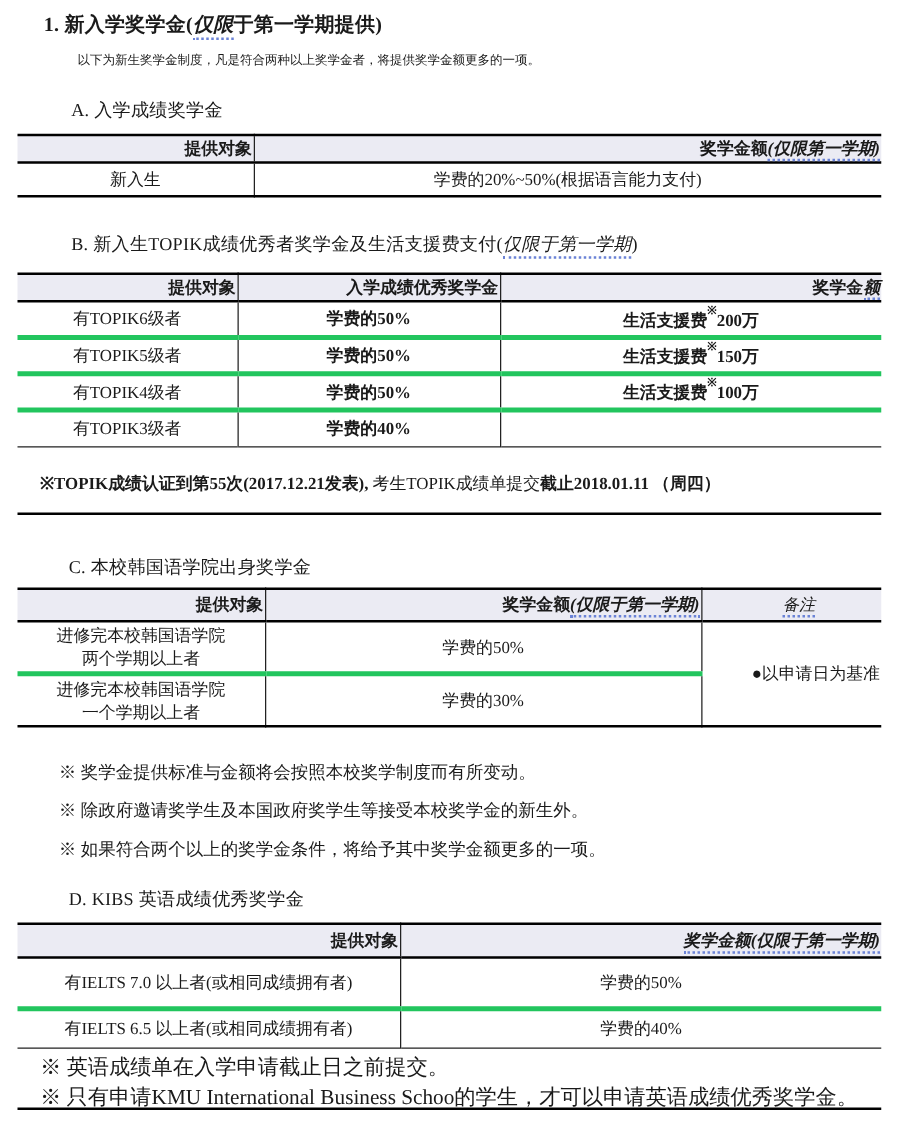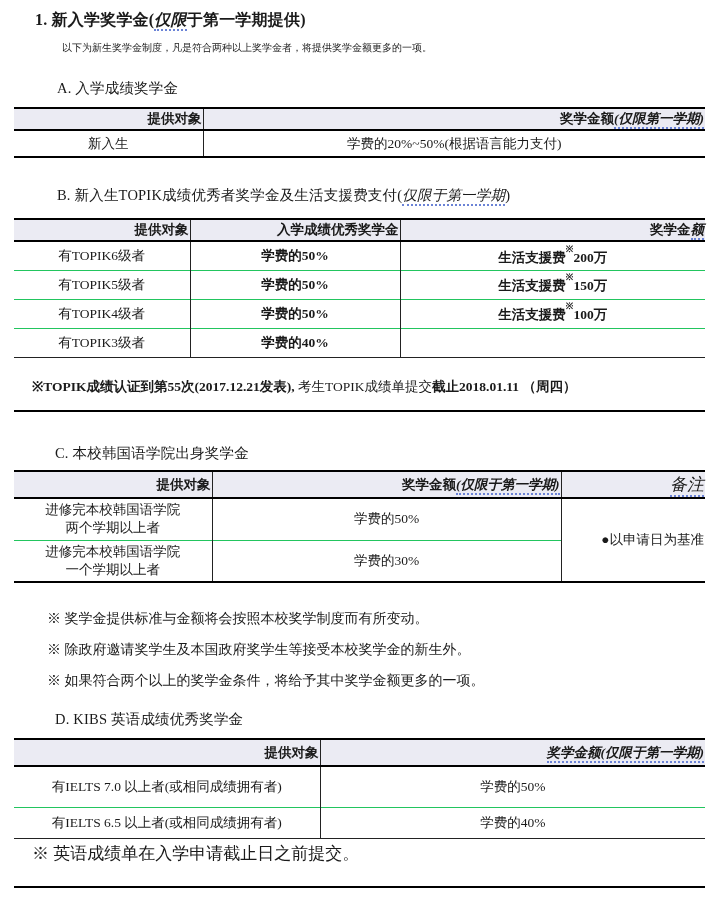--- a/index.html
+++ b/index.html
@@ -37,35 +37,35 @@
     text-align: right;
     border-bottom: 2px solid #000;
   }
   table.doc-table td {
     font-size: 13.5px;
     text-align: center;
     vertical-align: middle;
     margin-top: 20px;
   }
   table.doc-table th + th, table.doc-table td + td { border-left: 1px solid #222; }
-  table.doc-table tbody tr + tr td { border-top: 1px solid #22c55e; }
+  table.doc-table tbody tr + tr td { border-top: 4px solid #22c55e; }
 
   .tbl-a { top: 107px; border-bottom: 2px solid #000; }
   .tbl-a th { height: 22px; }
   .tbl-a td { height: 27px; }
 
   .tbl-b { top: 218px; border-bottom: 1px solid #222; }
   .tbl-b th { height: 21px; }
   .tbl-b td { height: 29px; }
   .tbl-b td.bold { font-weight: bold; }
 
   .tbl-c { top: 470px; border-bottom: 2px solid #000; }
   .tbl-c th { height: 26px; }
   .tbl-c td { height: 42px; }
-  .tbl-c th.remark-h { text-align: right; padding-left: 13px; font-weight: normal; font-size: 17px; }
+  .tbl-c th.remark-h { text-align: center; padding-left: 13px; font-weight: normal; font-size: 13px; }
   .tbl-c td.remark-c { text-align: right; padding-left: 20px; }
 
   .tbl-d { top: 738px; border-bottom: 1px solid #222; }
   .tbl-d th { height: 27px; }
   .tbl-d tr.r1 td { height: 41px; }
   .tbl-d tr.r2 td { height: 31px; }
 
   .topik-note { top: 377px; left: 32px; font-size: 13.5px; }
   .b { font-weight: bold; }
   .rule { left: 14px; width: 691px; height: 2px; background: #000; }
@@ -204,14 +204,15 @@
     </tr>
     <tr class="r2">
       <td>有IELTS 6.5 以上者(或相同成绩拥有者)</td>
       <td>学费的40%</td>
     </tr>
   </tbody>
 </table>
 
 <div class="abs notes-d">
   <div>※ 英语成绩单在入学申请截止日之前提交。</div>
+  <div>※ 只有申请KMU International Business Schoo的学生，才可以申请英语成绩优秀奖学金。</div>
 </div>
 <div class="abs rule rule-d"></div>
 
 </body></html>

